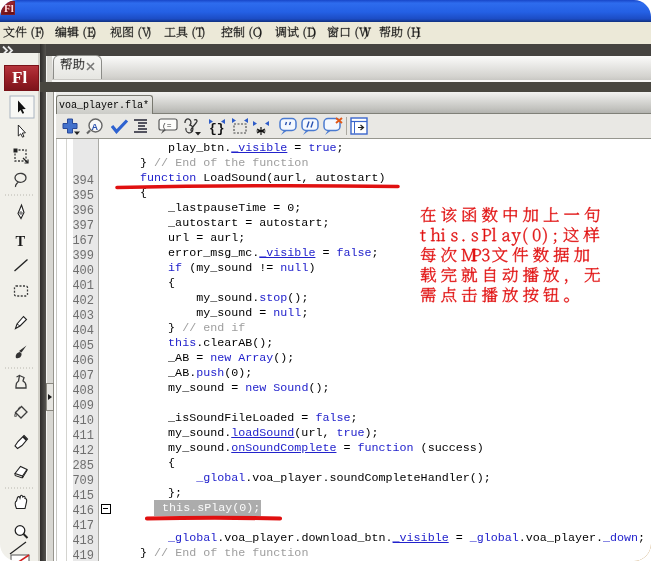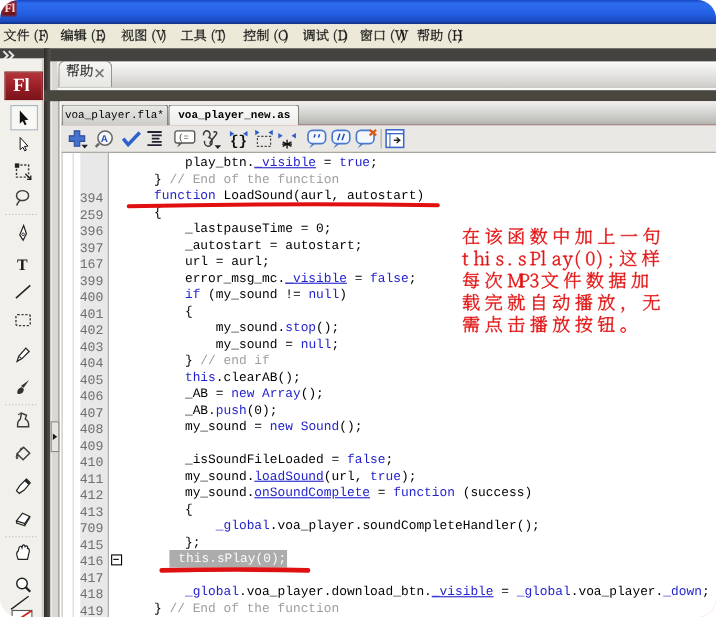--- a/index.html
+++ b/index.html
@@ -20,21 +20,21 @@
 #fllogo span{position:absolute;left:7px;top:2px;font:bold 17px "Liberation Serif",serif;color:#fff;}
 #darkcol{left:40px;top:44px;width:6px;height:517px;background:linear-gradient(90deg,#2e2c2a,#55534f);}
 #grip{left:46px;top:56px;width:8px;height:505px;background:#d9d8d3;border-left:1px solid #f6f6f4;border-right:1px solid #97958e;box-sizing:border-box;}
 #gripbtn{left:46px;top:383px;width:8px;height:28px;background:#e6e5e0;border:1px solid #8a8880;box-sizing:border-box;}
 #gripbtn:after{content:"";position:absolute;left:1px;top:10px;border-left:4px solid #1a1a1a;border-top:3px solid transparent;border-bottom:3px solid transparent;}
 
 #helpstrip{left:52px;top:56px;width:599px;height:24px;background:linear-gradient(#fbfbfa,#d4d3cf 85%,#c9c8c4);border-bottom:2px solid #f8f8f6;}
 #helptab{position:absolute;left:1px;top:-1px;width:47px;height:23px;background:linear-gradient(#f6f6f4,#e6e6e2);border:1px solid #8c8c88;border-bottom:none;border-radius:6px 6px 0 0;}
 #band2{left:40px;top:82px;width:611px;height:10px;background:#48463f;}
 
-#swin{left:56px;top:92px;width:595px;height:469px;background:#fca5a5;}
+#swin{left:56px;top:92px;width:595px;height:469px;background:#a16207;}
 #tabstrip{position:absolute;left:0;top:0;width:595px;height:21px;background:linear-gradient(#f2f2f0,#c2c2be 80%,#b2b2ae);border-bottom:1px solid #808078;}
 .dtab{position:absolute;top:3px;height:18px;border:1px solid #78786f;border-bottom:none;border-radius:3px 3px 0 0;font:10px "Liberation Mono",monospace;color:#000;white-space:pre;}
 #tab1{left:0px;width:95px;background:linear-gradient(#e8e8e4,#ccccc8);}
 #tab1 span{position:absolute;left:2px;top:4px;}
 #tab2{left:97px;width:117px;background:linear-gradient(#fbfbfa,#ececea);font-weight:bold;}
 #tab2 span{position:absolute;left:8px;top:4px;}
 #toolbar{position:absolute;left:0;top:22px;width:595px;height:24px;background:#e9e8e4;border-bottom:1px solid #96968e;}
 
 #codearea{position:absolute;left:0;top:47px;width:595px;height:422px;background:#fff;}
 #rail1{position:absolute;left:0;top:0;width:1px;height:422px;background:#c8c8c4;}
@@ -168,21 +168,20 @@
         <svg width="50" height="22" style="left:0;top:0">
           <path transform="translate(6,2)" d="M2.4 7.5V7.1L3.0 7.5H9.9V7.8H3.0V11.1Q3.0 11.1 2.9 11.2Q2.8 11.2 2.7 11.3Q2.6 11.3 2.5 11.3H2.4ZM9.5 7.5H9.4L9.7 7.0L10.6 7.7Q10.6 7.8 10.4 7.8Q10.3 7.9 10.1 7.9V10.4Q10.1 10.6 10.0 10.8Q10.0 11.0 9.8 11.1Q9.5 11.3 9.1 11.3Q9.1 11.2 9.0 11.1Q9.0 11.0 8.8 10.9Q8.7 10.8 8.5 10.7Q8.3 10.7 7.9 10.6V10.4Q7.9 10.4 8.1 10.4Q8.3 10.4 8.5 10.5Q8.7 10.5 9.0 10.5Q9.2 10.5 9.3 10.5Q9.4 10.5 9.5 10.4Q9.5 10.4 9.5 10.3ZM6.0 6.5 6.9 6.6Q6.9 6.7 6.8 6.8Q6.7 6.9 6.5 6.9V11.5Q6.5 11.6 6.4 11.6Q6.4 11.7 6.3 11.7Q6.2 11.8 6.1 11.8H6.0ZM0.7 1.5H5.5L6.0 0.9Q6.0 0.9 6.2 1.0Q6.3 1.2 6.5 1.3Q6.8 1.5 7.0 1.7Q6.9 1.9 6.6 1.9H0.8ZM0.6 4.5H5.5L6.0 3.8Q6.0 3.8 6.1 3.9Q6.2 4.0 6.4 4.1Q6.5 4.2 6.7 4.4Q6.9 4.5 7.0 4.7Q7.0 4.9 6.7 4.9H0.7ZM1.1 3.0H5.1L5.6 2.4Q5.6 2.4 5.8 2.5Q5.9 2.6 6.1 2.8Q6.4 3.0 6.5 3.2Q6.5 3.4 6.2 3.4H1.2ZM8.0 0.8H11.3V1.2H8.0ZM7.6 0.8V0.5L8.2 0.8H8.1V6.8Q8.1 6.8 8.0 6.9Q7.8 7.0 7.6 7.0H7.6ZM10.8 0.8H10.6L11.1 0.4L11.8 1.2Q11.7 1.3 11.2 1.3Q11.0 1.6 10.7 2.0Q10.5 2.3 10.2 2.6Q9.9 3.0 9.7 3.2Q10.7 3.7 11.1 4.2Q11.5 4.6 11.6 5.2Q11.6 5.8 11.2 6.1Q10.8 6.4 9.9 6.4Q9.9 6.3 9.9 6.2Q9.9 6.1 9.8 6.1Q9.6 6.0 9.0 5.9V5.7Q9.3 5.7 9.6 5.7Q10.0 5.7 10.2 5.7Q10.3 5.7 10.4 5.7Q10.5 5.7 10.6 5.6Q10.8 5.6 10.9 5.4Q11.0 5.3 11.0 5.1Q11.0 4.6 10.6 4.2Q10.2 3.7 9.3 3.2Q9.6 3.0 9.8 2.5Q10.1 2.1 10.3 1.6Q10.6 1.2 10.8 0.8ZM3.5 0.4 4.5 0.5Q4.5 0.6 4.4 0.7Q4.3 0.8 4.1 0.8V3.5Q4.1 4.3 3.8 5.0Q3.6 5.7 3.0 6.3Q2.4 6.8 1.2 7.2L1.0 7.1Q2.0 6.7 2.6 6.1Q3.1 5.6 3.3 4.9Q3.5 4.3 3.5 3.5Z M18.1 3.6H23.7V4.0H18.2ZM20.4 0.6 21.4 0.7Q21.3 0.8 21.2 0.9Q21.1 1.0 20.9 1.0Q20.9 2.3 20.9 3.6Q20.8 4.8 20.6 5.9Q20.4 7.1 20.0 8.1Q19.6 9.2 18.8 10.1Q18.0 11.0 16.7 11.7L16.5 11.5Q17.7 10.7 18.4 9.8Q19.2 8.9 19.6 7.9Q20.0 6.8 20.1 5.7Q20.3 4.5 20.3 3.2Q20.4 1.9 20.4 0.6ZM14.1 1.3V1.0L14.8 1.3H14.6V9.8Q14.6 9.9 14.5 10.0Q14.3 10.0 14.1 10.0H14.1ZM17.1 1.3H16.9L17.3 0.9L18.2 1.6Q18.1 1.7 18.0 1.7Q17.8 1.8 17.6 1.8V9.1L17.1 9.2ZM14.2 1.3H17.4V1.7H14.2ZM14.2 3.9H17.4V4.3H14.2ZM14.2 6.5H17.4V6.9H14.2ZM23.4 3.6H23.2L23.6 3.2L24.4 3.8Q24.4 3.9 24.2 3.9Q24.1 4.0 23.9 4.0Q23.9 5.4 23.8 6.6Q23.7 7.8 23.6 8.7Q23.5 9.7 23.3 10.3Q23.1 10.9 22.9 11.1Q22.7 11.4 22.4 11.5Q22.0 11.7 21.6 11.7Q21.7 11.5 21.6 11.4Q21.6 11.3 21.4 11.2Q21.3 11.1 20.9 11.0Q20.5 11.0 20.2 10.9L20.2 10.7Q20.5 10.7 20.9 10.7Q21.2 10.8 21.6 10.8Q21.9 10.8 22.0 10.8Q22.2 10.8 22.3 10.8Q22.4 10.8 22.5 10.7Q22.8 10.4 22.9 9.5Q23.1 8.5 23.2 7.0Q23.3 5.5 23.4 3.6ZM12.9 9.9Q13.3 9.8 13.9 9.7Q14.5 9.6 15.3 9.4Q16.1 9.2 17.0 9.1Q17.9 8.9 18.8 8.7L18.8 8.9Q17.9 9.2 16.5 9.6Q15.2 10.0 13.5 10.4Q13.4 10.7 13.2 10.7Z" fill="#222" stroke="#222" stroke-width="0.3"></path>
           <path d="M33 7 L40 14 M40 7 L33 14" stroke="#787878" stroke-width="1.6"></path>
         </svg>
       </div>
   </div>
   <div id="band2" class="abs"></div>
   <div id="swin" class="abs">
     <div id="tabstrip">
       <div class="dtab" id="tab1"><span>voa_player.fla*</span></div>
-      <div class="dtab" id="tab2"><span>voa_player_new.as</span></div>
     </div>
     <div id="toolbar">
         <svg width="595" height="24" style="left:0;top:0">
           <g transform="translate(14,12)">
             <path d="M-2.5,-7 h5 v4.5 h4.5 v5 h-4.5 v4.5 h-5 v-4.5 h-4.5 v-5 h4.5 Z" fill="#4472cc" stroke="#2a4a9a" stroke-width="1"></path>
             <path d="M4,5.5 l6,0 l-3,3.5 Z" fill="#222"></path>
           </g>
           <g transform="translate(39,12)">
             <circle cx="0.5" cy="-0.5" r="6.5" fill="#f8f8f8" stroke="#666" stroke-width="1.4"></circle>
             <text x="-3.5" y="3.5" font-family="Liberation Sans" font-size="9" font-weight="bold" fill="#2a52b0">A</text>
@@ -238,39 +237,39 @@
             <path d="M-1,1.5 h5 m-2.5,-2.5 l3,2.5 l-3,2.5" stroke="#222" fill="none" stroke-width="1.2"></path>
           </g>
         </svg>
       </div>
     <div id="codearea">
       <div id="rail1"></div>
         <div id="rail2"></div>
       <div id="gutter"></div>
       <div id="gutterwrap">
           <div class="gl">394</div>
-          <div class="gl">259</div>
+          <div class="gl">395</div>
           <div class="gl">396</div>
           <div class="gl">397</div>
           <div class="gl">167</div>
           <div class="gl">399</div>
           <div class="gl">400</div>
           <div class="gl">401</div>
           <div class="gl">402</div>
           <div class="gl">403</div>
           <div class="gl">404</div>
           <div class="gl">405</div>
           <div class="gl">406</div>
           <div class="gl">407</div>
           <div class="gl">408</div>
           <div class="gl">409</div>
           <div class="gl">410</div>
           <div class="gl">411</div>
           <div class="gl">412</div>
-          <div class="gl">413</div>
+          <div class="gl">285</div>
           <div class="gl">709</div>
           <div class="gl">415</div>
           <div class="gl">416</div>
           <div class="gl">417</div>
           <div class="gl">418</div>
           <div class="gl">419</div>
           <div class="gl">420</div>
           <div class="gl">421</div>
         </div>
       <div id="foldbox"></div>

